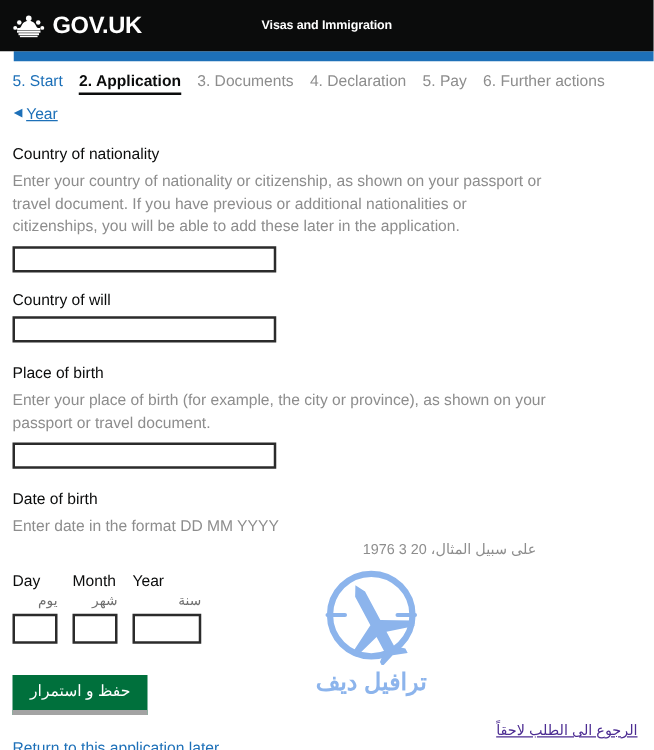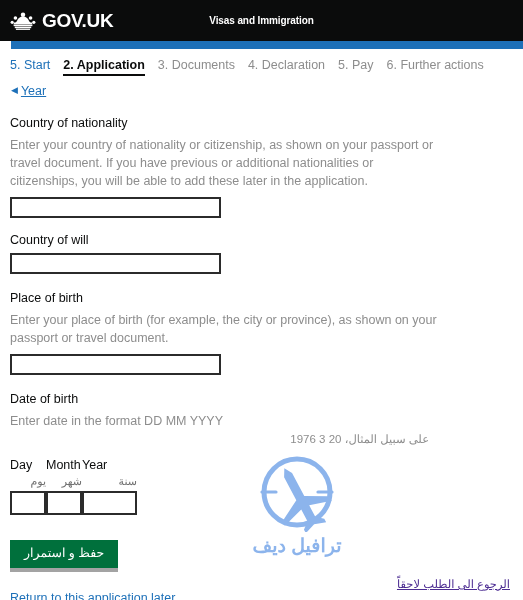--- a/index.html
+++ b/index.html
@@ -150,20 +150,21 @@
     position: absolute;
     right: 68px;
     top: 20px;
     font-size: 11.5px;
     color: #8d8d8d;
     direction: rtl;
     white-space: nowrap;
   }
   .date-group {
     display: flex;
+    gap: 12px;
     margin-top: 26px;
   }
   .date-part {
     display: flex;
     flex-direction: column;
   }
   .date-label-en {
     font-size: 12.5px;
     color: #0b0c0c;
     line-height: 1.2;

